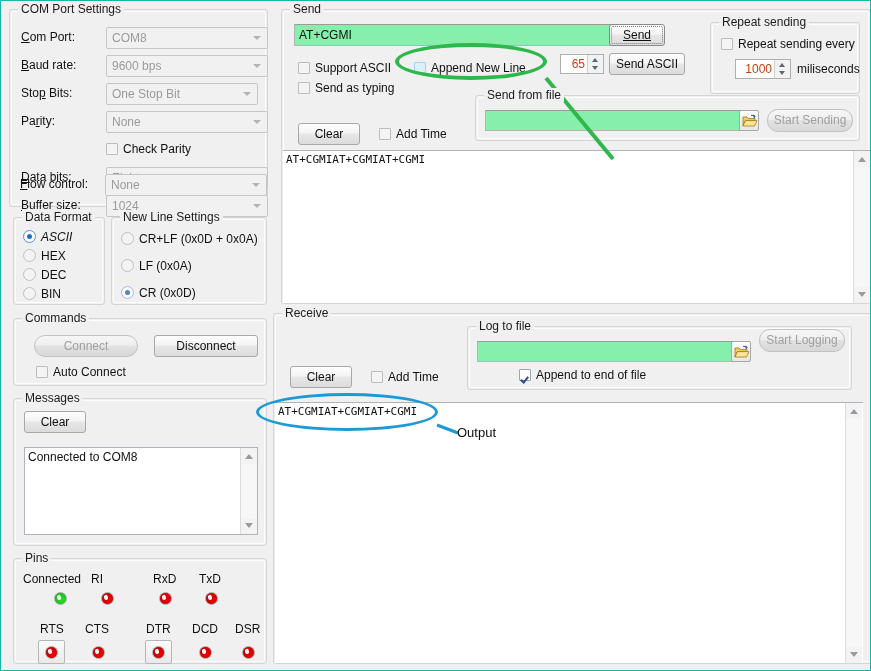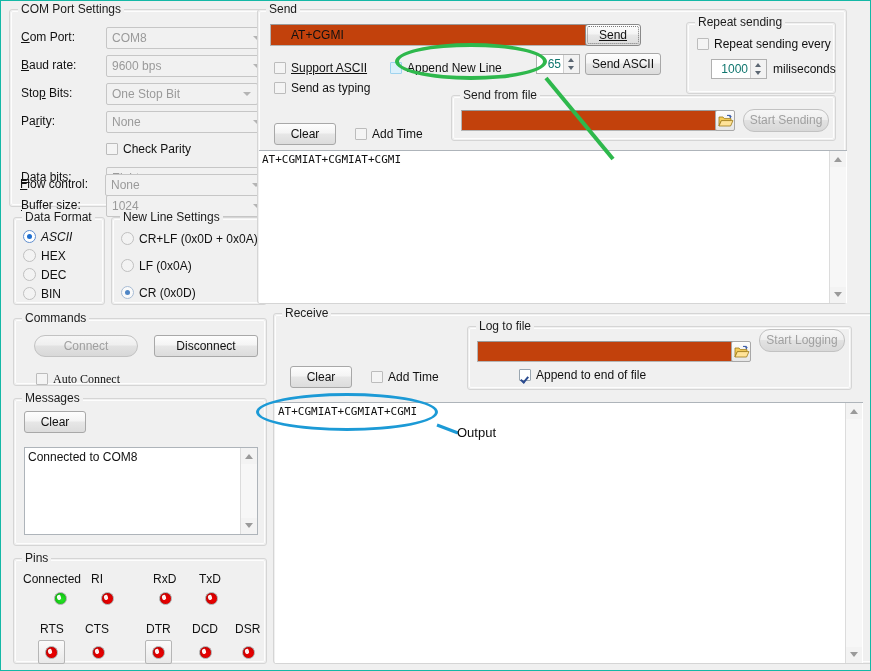--- a/index.html
+++ b/index.html
@@ -62,25 +62,25 @@
     position:absolute;right:6px;top:50%;margin-top:-2px;
     width:0;height:0;
     border-left:4px solid transparent;
     border-right:4px solid transparent;
     border-top:4px solid #b4b4b4;
   }
 
   
   .tinput{
     position:absolute;box-sizing:border-box;
-    background:#c2410c;
+    background:#86efac;
     border:1px solid #b4b4b4;
     border-top-color:#9a9a9a;
     font-size:12px;color:#111;
-    line-height:19px;padding-left:20px;
+    line-height:19px;padding-left:4px;
     white-space:nowrap;overflow:hidden;
   }
 
   
   .btn{
     position:absolute;box-sizing:border-box;
     background:linear-gradient(to bottom,#fdfdfd 0%,#f4f4f4 45%,#e7e7e7 50%,#dcdcdc 100%);
     border:1px solid #a8a8a8;
     border-radius:3px;
     font-size:12px;color:#111;
@@ -130,21 +130,21 @@
   .rdo.seldis .circ{border-color:#a8bcd4;background:#fafafa;}
   .rdo.seldis .circ:after{
     content:"";position:absolute;left:3px;top:3px;width:5px;height:5px;
     border-radius:50%;background:#4f86c6;
   }
   .rdo.grey{color:#111;}
 
   
   .spin{position:absolute;box-sizing:border-box;background:#fff;border:1px solid #b0b0b0;}
   .spin .val{position:absolute;left:0;top:0;right:15px;bottom:0;
-    text-align:right;padding-right:3px;font-size:12px;line-height:18px;color:#0f766e;}
+    text-align:right;padding-right:3px;font-size:12px;line-height:18px;color:#c2410c;}
   .spin .btns{position:absolute;right:0;top:0;width:15px;bottom:0;
     background:#f2f2f2;border-left:1px solid #cfcfcf;}
   .spin .btns:before,.spin .btns:after{
     content:"";position:absolute;left:4px;width:0;height:0;
     border-left:3px solid transparent;border-right:3px solid transparent;
   }
   .spin .btns:before{top:3px;border-bottom:4px solid #5b6672;}
   .spin .btns:after{bottom:3px;border-top:4px solid #5b6672;}
 
   
@@ -301,21 +301,21 @@
     <div class="rdo seldis" style="left:9px;top:68px;">
       <span class="circ"></span><span>CR (0x0D)</span>
     </div>
   </div>
 
   <div class="group" style="left:12px;top:317px;width:254px;height:68px;">
     <div class="gb-inner"></div>
     <div class="gtitle">Commands</div>
     <div class="btn disabled" style="left:20px;top:16px;width:104px;height:22px;line-height:20px;">Connect</div>
     <div class="btn" style="left:140px;top:16px;width:104px;height:22px;line-height:20px;">Disconnect</div>
-    <div class="cbx" style="left:22px;top:53px;font-family:Liberation Serif, serif;">
+    <div class="cbx" style="left:22px;top:46px;">
       <span class="box"></span><span>Auto Connect</span>
     </div>
   </div>
 
   <div class="group" style="left:12px;top:397px;width:254px;height:148px;">
     <div class="gb-inner"></div>
     <div class="gtitle">Messages</div>
     <div class="btn" style="left:10px;top:12px;width:62px;height:22px;line-height:20px;">Clear</div>
     <div class="tarea" style="left:10px;top:48px;width:234px;height:88px;">
       <div class="content plain">Connected to COM8</div>
@@ -353,32 +353,32 @@
     <div class="ledframe" style="left:131px;top:81px;width:27px;height:24px;"></div>
     <div class="led red" style="left:138px;top:87px;"></div>
 
     <div class="lbl" style="left:178px;top:63px;">DCD</div>
     <div class="led red" style="left:185px;top:87px;"></div>
 
     <div class="lbl" style="left:221px;top:63px;">DSR</div>
     <div class="led red" style="left:228px;top:87px;"></div>
   </div>
 
-  <div class="group" style="left:256px;top:8px;width:590px;height:295px;">
+  <div class="group" style="left:280px;top:8px;width:590px;height:295px;">
     <div class="gb-inner"></div>
     <div class="gtitle">Send</div>
 
     <div class="tinput" style="left:12px;top:14px;width:320px;height:22px;line-height:20px;">AT+CGMI</div>
 
     <div class="btn focused" style="left:327px;top:14px;width:56px;height:22px;line-height:20px;">
       <span class="fring"></span>
       <u>Send</u>
     </div>
 
-    <div class="cbx" style="left:16px;top:51px;text-decoration:underline;">
+    <div class="cbx" style="left:16px;top:51px;">
       <span class="box"></span><span>Support ASCII</span>
     </div>
     <div class="cbx" style="left:16px;top:71px;">
       <span class="box"></span><span>Send as typing</span>
     </div>
     <div class="cbx lightblue" style="left:132px;top:51px;">
       <span class="box"></span><span>Append New Line</span>
     </div>
 
     <div class="spin" style="left:278px;top:44px;width:44px;height:20px;">

